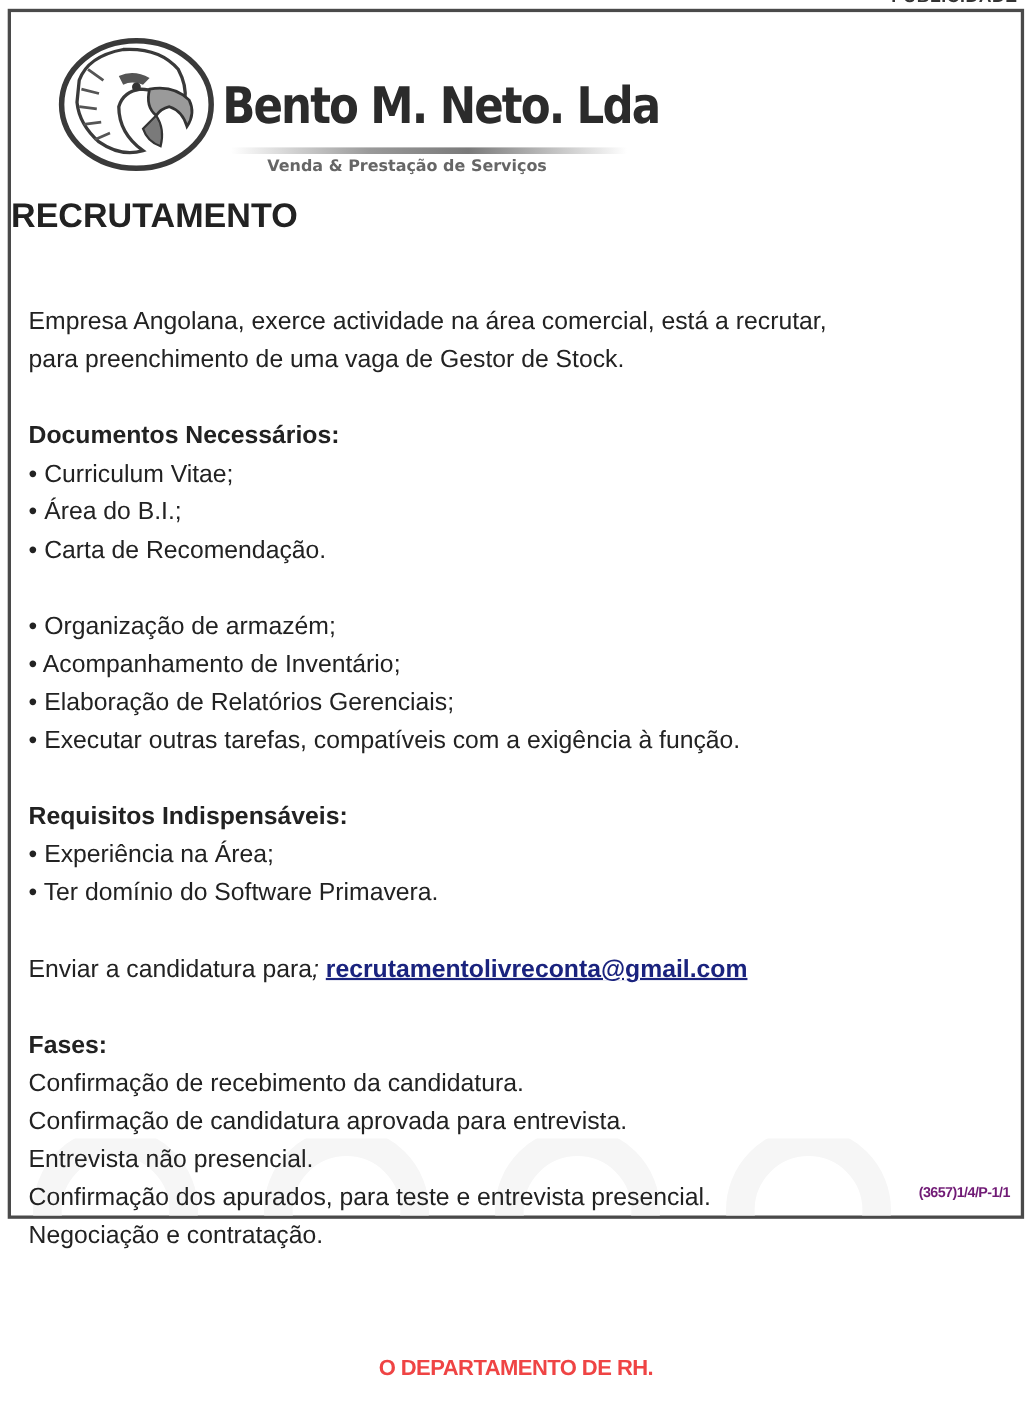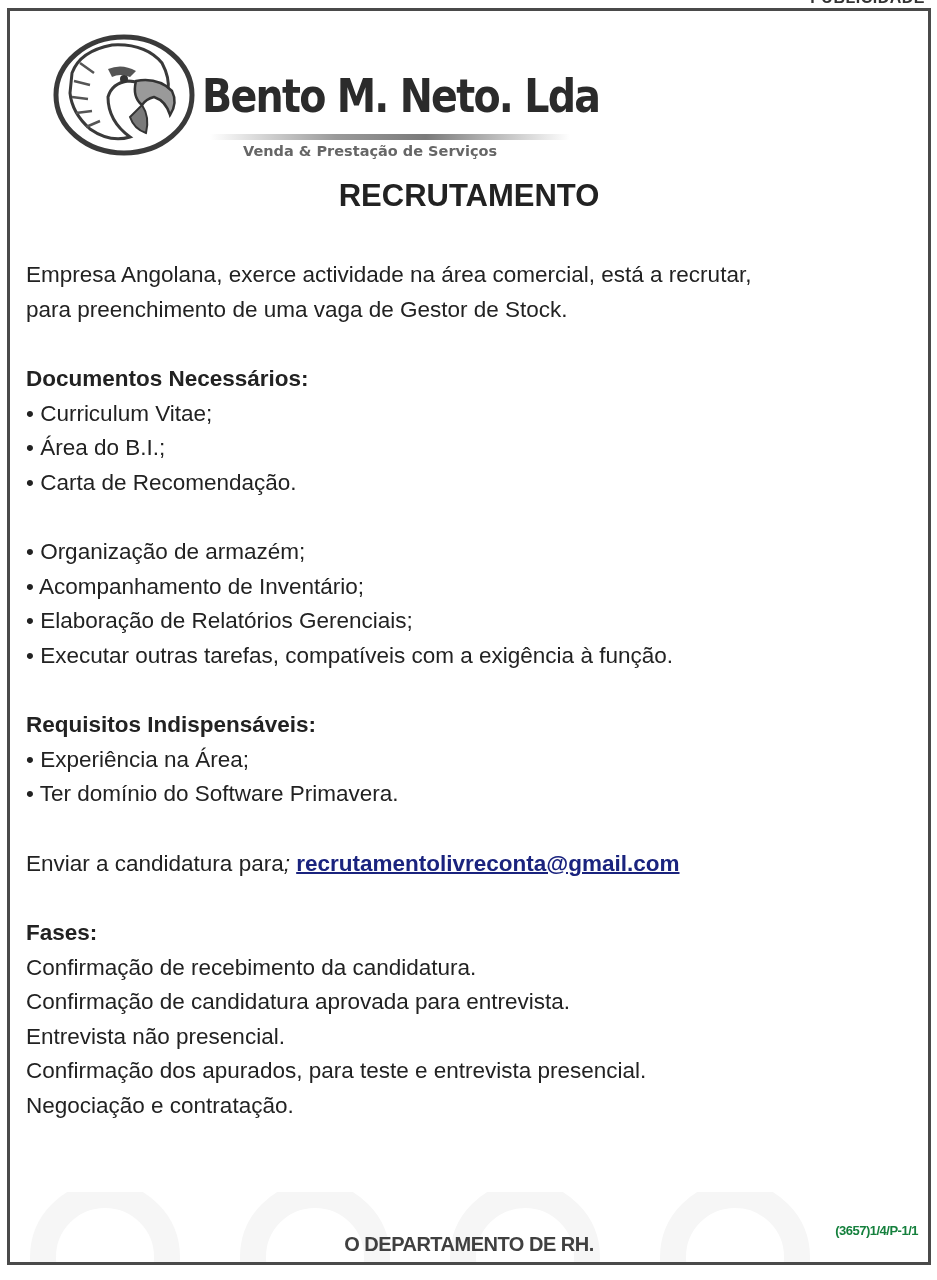--- a/index.html
+++ b/index.html
@@ -6,21 +6,21 @@
     html, body {
       width: 937px; height: 1280px; background: #ffffff; overflow: hidden;
       font-family: "Liberation Sans", sans-serif; color: #1f1f1f;
     }
     .page { position: relative; width: 937px; height: 1280px; }
     .top-label {
       position: absolute; right: 12px; top: -11px;
       font-size: 16px; font-weight: bold; color: #333; letter-spacing: 0.5px;
     }
     .frame {
-      position: absolute; left: 7px; top: 8px; width: 924px; height: 1257px;
+      position: absolute; left: 7px; top: 8px; width: 924px; height: 1100px;
       border: 3px solid #4a4a4a; background: #fff;
     }
     .logo {
       position: absolute; left: 40px; top: 22px; width: 560px; height: 132px;
     }
     .eagle { position: absolute; left: 0; top: 0; width: 148px; height: 124px; }
     .brand-name {
       position: absolute; left: 152px; top: 36px;
       font-family: "DejaVu Sans", sans-serif; font-weight: bold;
       font-size: 46px; color: #2b2b2b; letter-spacing: -2px;
@@ -29,39 +29,39 @@
     .brand-bar {
       position: absolute; left: 160px; top: 101px; width: 360px; height: 6px;
       background: linear-gradient(90deg, rgba(200,200,200,0) 0%, #9a9a9a 35%, #7a7a7a 60%, rgba(220,220,220,0) 100%);
     }
     .brand-tagline {
       position: absolute; left: 193px; top: 110px;
       font-family: "DejaVu Sans", sans-serif; font-weight: bold;
       font-size: 14.5px; color: #666; white-space: nowrap; text-align: center;
     }
     .title {
-      position: absolute; left: 0; right: 0; top: 167px; text-align: center;
+      position: absolute; left: 0; right: 0; top: 167px; text-align: left;
       font-size: 31px; font-weight: bold; color: #222;
     }
     .body {
       position: absolute; left: 16px; top: 247px; right: 10px;
       font-size: 22.5px; line-height: 34.5px; color: #222;
     }
-    .para { margin-bottom: 35px; }
+    .para { margin-bottom: 35px; margin-top: 17px; }
     .section-head { font-weight: bold; }
     .line { white-space: nowrap; }
     .bold { font-weight: normal; }
     .email { color: #1a237e; font-weight: bold; text-decoration: underline; text-decoration-thickness: 2px; text-align: right; }
     .signoff {
       position: absolute; left: 0; right: 0; top: 1222px; text-align: center;
-      font-size: 20px; font-weight: bold; color: #404040; letter-spacing: -0.5px;
+      font-size: 20px; font-weight: bold; color: #ef4444; letter-spacing: -0.5px;
     }
     .ref {
-      position: absolute; right: 10px; bottom: 24px;
-      font-size: 13px; font-weight: bold; color: #15803d; letter-spacing: -0.5px;
+      position: absolute; right: 10px; bottom: 14px;
+      font-size: 13px; font-weight: bold; color: #701a75; letter-spacing: -0.5px;
     }
     .watermark {
       position: absolute; left: 0; right: 0; bottom: 0; height: 70px; overflow: hidden; pointer-events: none;
     }
     .watermark span {
       position: absolute; bottom: -70px; width: 150px; height: 150px; border-radius: 50%;
       border: 26px solid #f6f6f6;
     }
   </style>
 </head>

